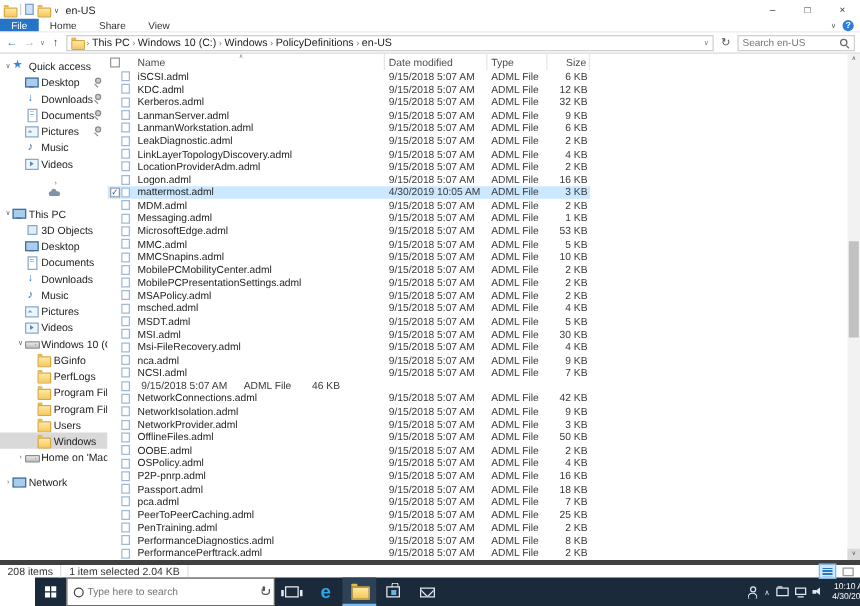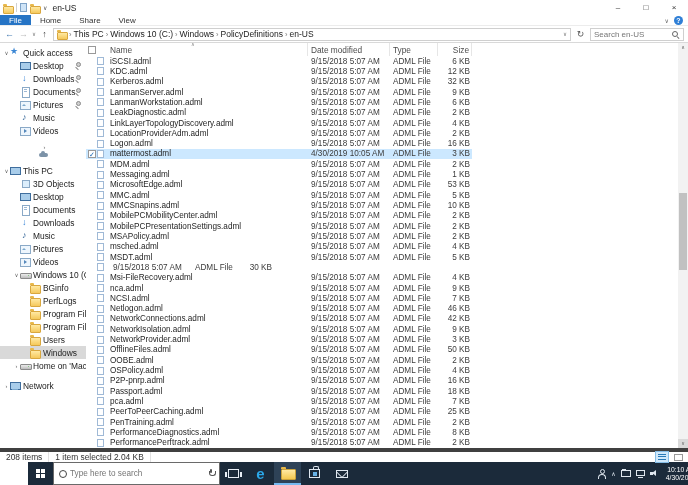--- a/index.html
+++ b/index.html
@@ -574,20 +574,21 @@
             <span class="cell-name">MSDT.adml</span>
             <span class="cell-date">9/15/2018 5:07 AM</span>
             <span class="cell-type">ADML File</span>
             <span class="cell-size">5 KB</span>
           </div>
           <div class="row">
             <span class="cell-check"></span>
             <span class="cell-icon">
               <span class="fi"></span>
             </span>
+            <span class="cell-name">MSI.adml</span>
             <span class="cell-date">9/15/2018 5:07 AM</span>
             <span class="cell-type">ADML File</span>
             <span class="cell-size">30 KB</span>
           </div>
           <div class="row">
             <span class="cell-check"></span>
             <span class="cell-icon">
               <span class="fi"></span>
             </span>
             <span class="cell-name">Msi-FileRecovery.adml</span>
@@ -613,21 +614,20 @@
             <span class="cell-name">NCSI.adml</span>
             <span class="cell-date">9/15/2018 5:07 AM</span>
             <span class="cell-type">ADML File</span>
             <span class="cell-size">7 KB</span>
           </div>
           <div class="row">
             <span class="cell-check"></span>
             <span class="cell-icon">
               <span class="fi"></span>
             </span>
-            <span class="cell-name">Netlogon.adml</span>
             <span class="cell-date">9/15/2018 5:07 AM</span>
             <span class="cell-type">ADML File</span>
             <span class="cell-size">46 KB</span>
           </div>
           <div class="row">
             <span class="cell-check"></span>
             <span class="cell-icon">
               <span class="fi"></span>
             </span>
             <span class="cell-name">NetworkConnections.adml</span>

